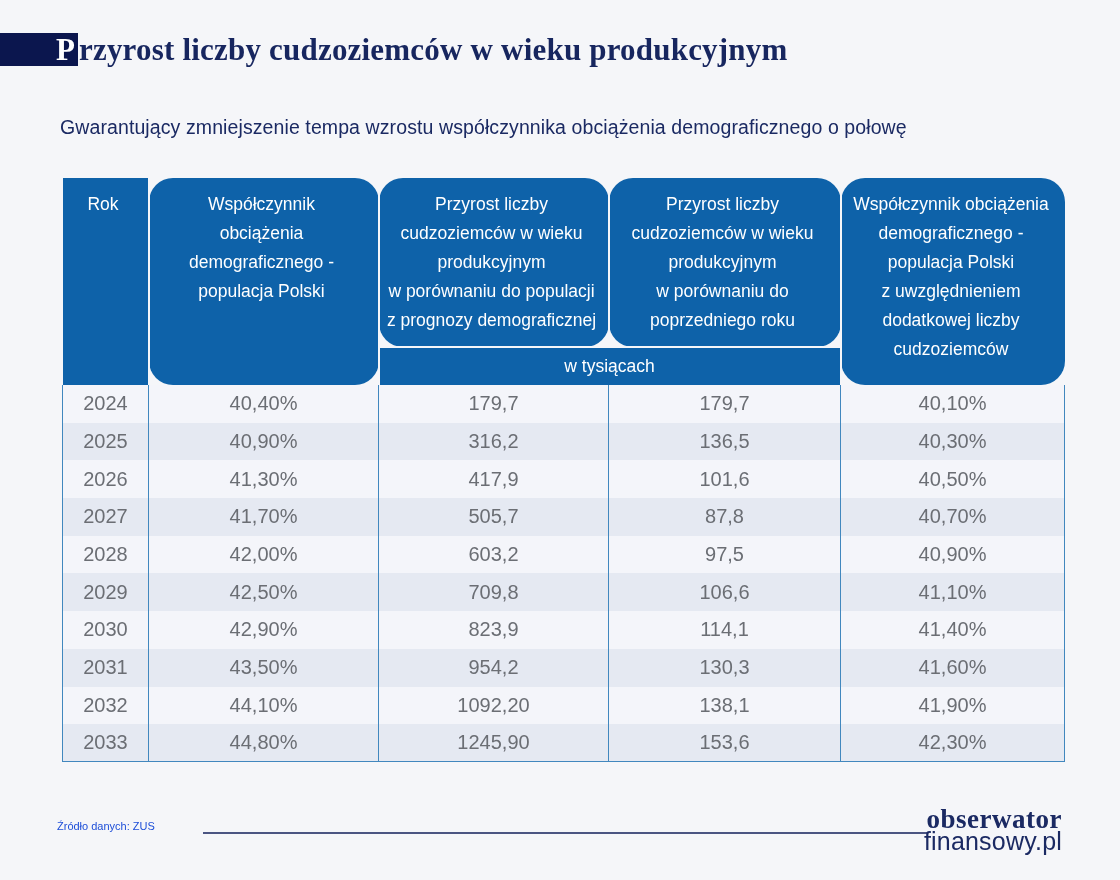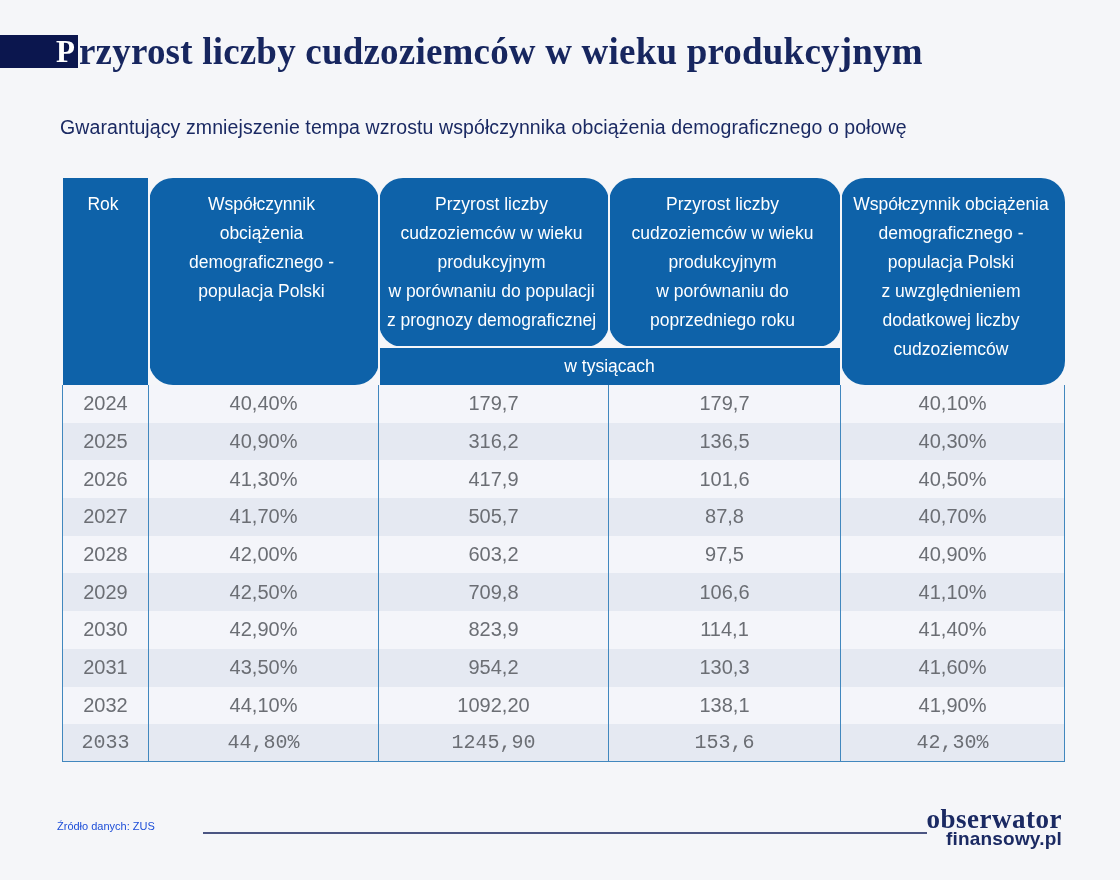--- a/index.html
+++ b/index.html
@@ -19,21 +19,21 @@
   .p-block{
     background:var(--navy,#0b164e); width:78px; height:33px;
     display:flex; align-items:center; justify-content:flex-end; padding-right:3px;
   }
   .p-block .initial{
     color:#ffffff; font-family:"Liberation Serif", serif;
     font-weight:bold; font-size:31px; line-height:1;
   }
   .title-rest{
     margin-left:1px; color:var(--title_text,#17265f);
-    font-family:"Liberation Serif", serif; font-weight:bold; font-size:37px; line-height:1;
+    font-family:"Liberation Serif", serif; font-weight:bold; font-size:31px; line-height:1;
     letter-spacing:0.2px;
     text-align:right;
   }
   .subtitle{
     position:absolute; left:60px; top:116px;
     color:#1b2a63; font-size:19.5px; letter-spacing:0.1px;
   }
   
   .table-wrap{position:absolute; left:62px; top:178px; width:1002px;}
   table{border-collapse:collapse; table-layout:fixed; width:1002px;}
@@ -48,21 +48,21 @@
     height:38px; padding:8px; vertical-align:middle; line-height:normal;
     border-top:2px solid var(--page_bg,#f5f6f9);
     border-left:2px solid var(--page_bg,#f5f6f9);
   }
   tbody td{
     height:37.7px; padding:0; text-align:center; vertical-align:middle;
     font-size:20px; color:var(--cell_text,#6b6e74);
     border-left:1px solid var(--grid_blue,#4187be);
   }
   tbody td:last-child{border-right:1px solid var(--grid_blue,#4187be);}
-  tbody tr:last-of-type td{border-bottom:1px solid var(--grid_blue,#4187be);font-family:Liberation Mono, monospace;}
+  tbody tr:last-of-type td{border-bottom:1px solid var(--grid_blue,#4187be);}
   tbody tr:nth-of-type(odd){background:var(--row_light,#f4f5fa);}
   tbody tr:nth-of-type(even){background:var(--row_alt,#e5e9f2);}
   
   .source{
     position:absolute; left:57px; top:820px;
     color:#1d4ed8; font-size:11px;
   }
   .footer-line{
     position:absolute; left:203px; top:832px; width:724px; height:2px;
     background:var(--footer_line,#4b5582);
@@ -70,22 +70,22 @@
   .logo{
     position:absolute; right:58px; top:806px; width:150px;
     display:flex; flex-direction:column; align-items:flex-end;
     color:#1b2a63; line-height:1;
   }
   .logo-serif{
     font-family:"Liberation Serif", serif; font-weight:bold;
     font-size:27px; letter-spacing:0.5px;
   }
   .logo-sans{
-    font-family:"Liberation Sans", sans-serif; font-weight:bold;
-    font-size:19px; margin-top:-4px; letter-spacing:0.2px;
+    font-family:"Liberation Sans", sans-serif; font-weight:normal;
+    font-size:25px; margin-top:-4px; letter-spacing:0.2px;
   }
 </style>
 </head>
 <body>
 
 <div class="title-row">
   <div class="p-block">
     <span class="initial">P</span>
   </div>
   <span class="title-rest">rzyrost liczby cudzoziemców w wieku produkcyjnym</span>

